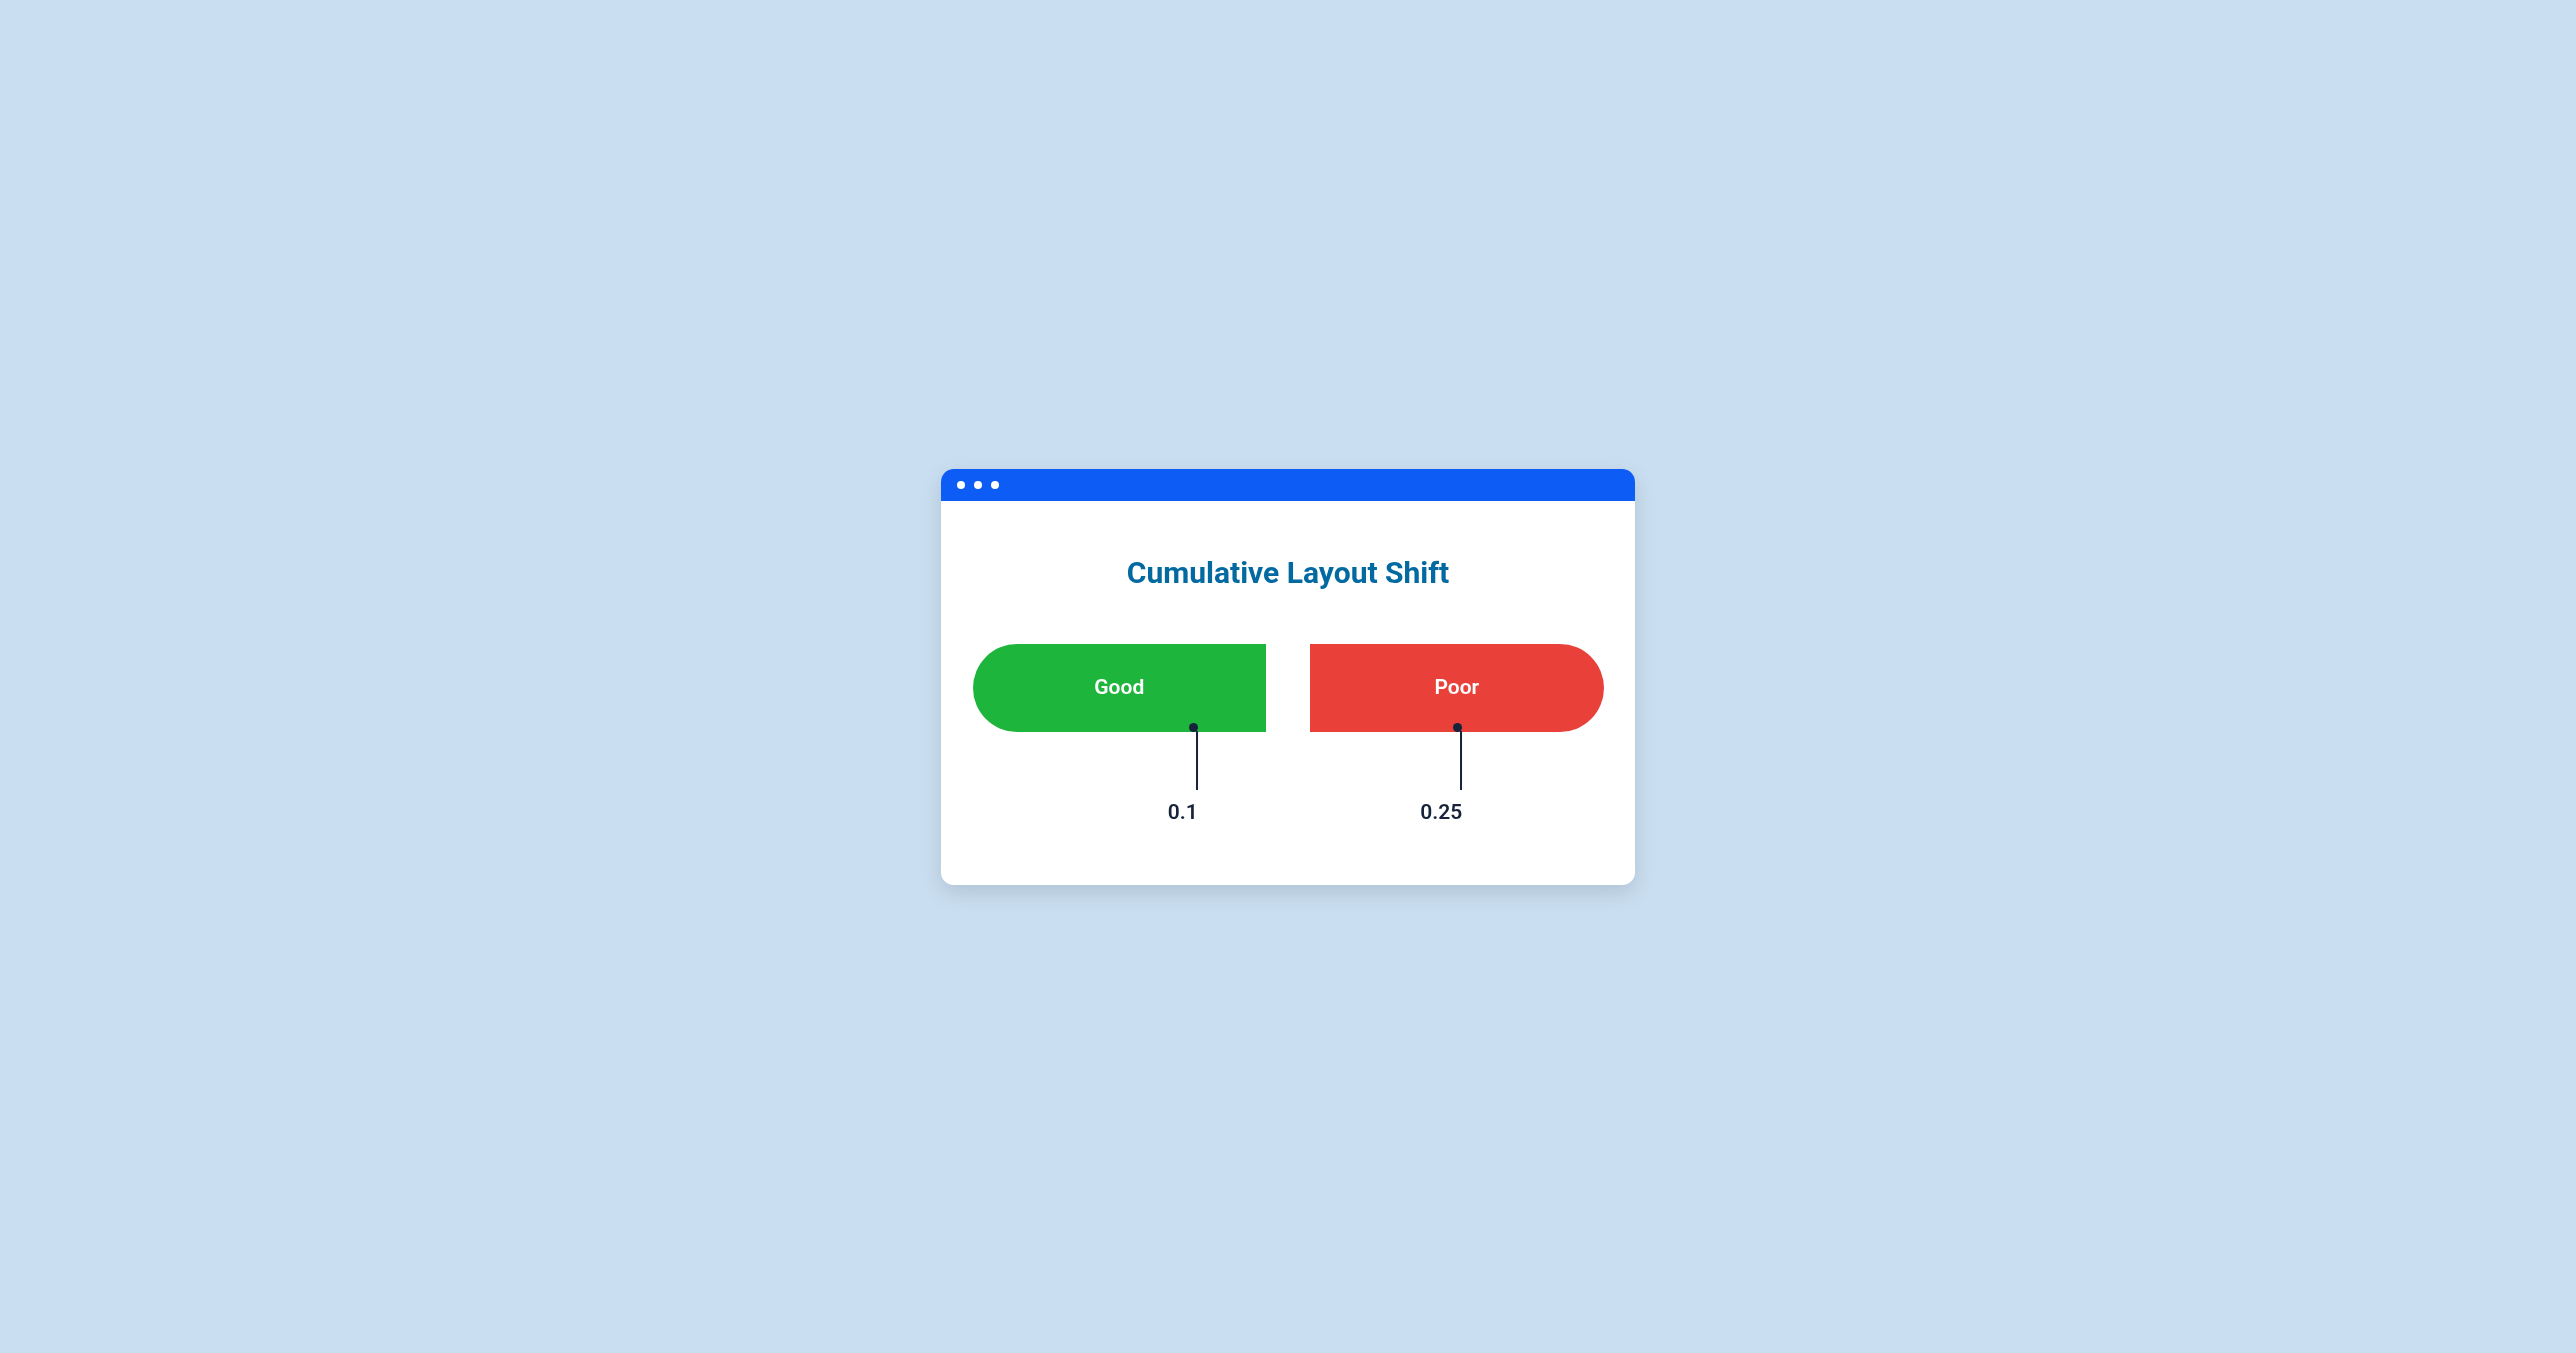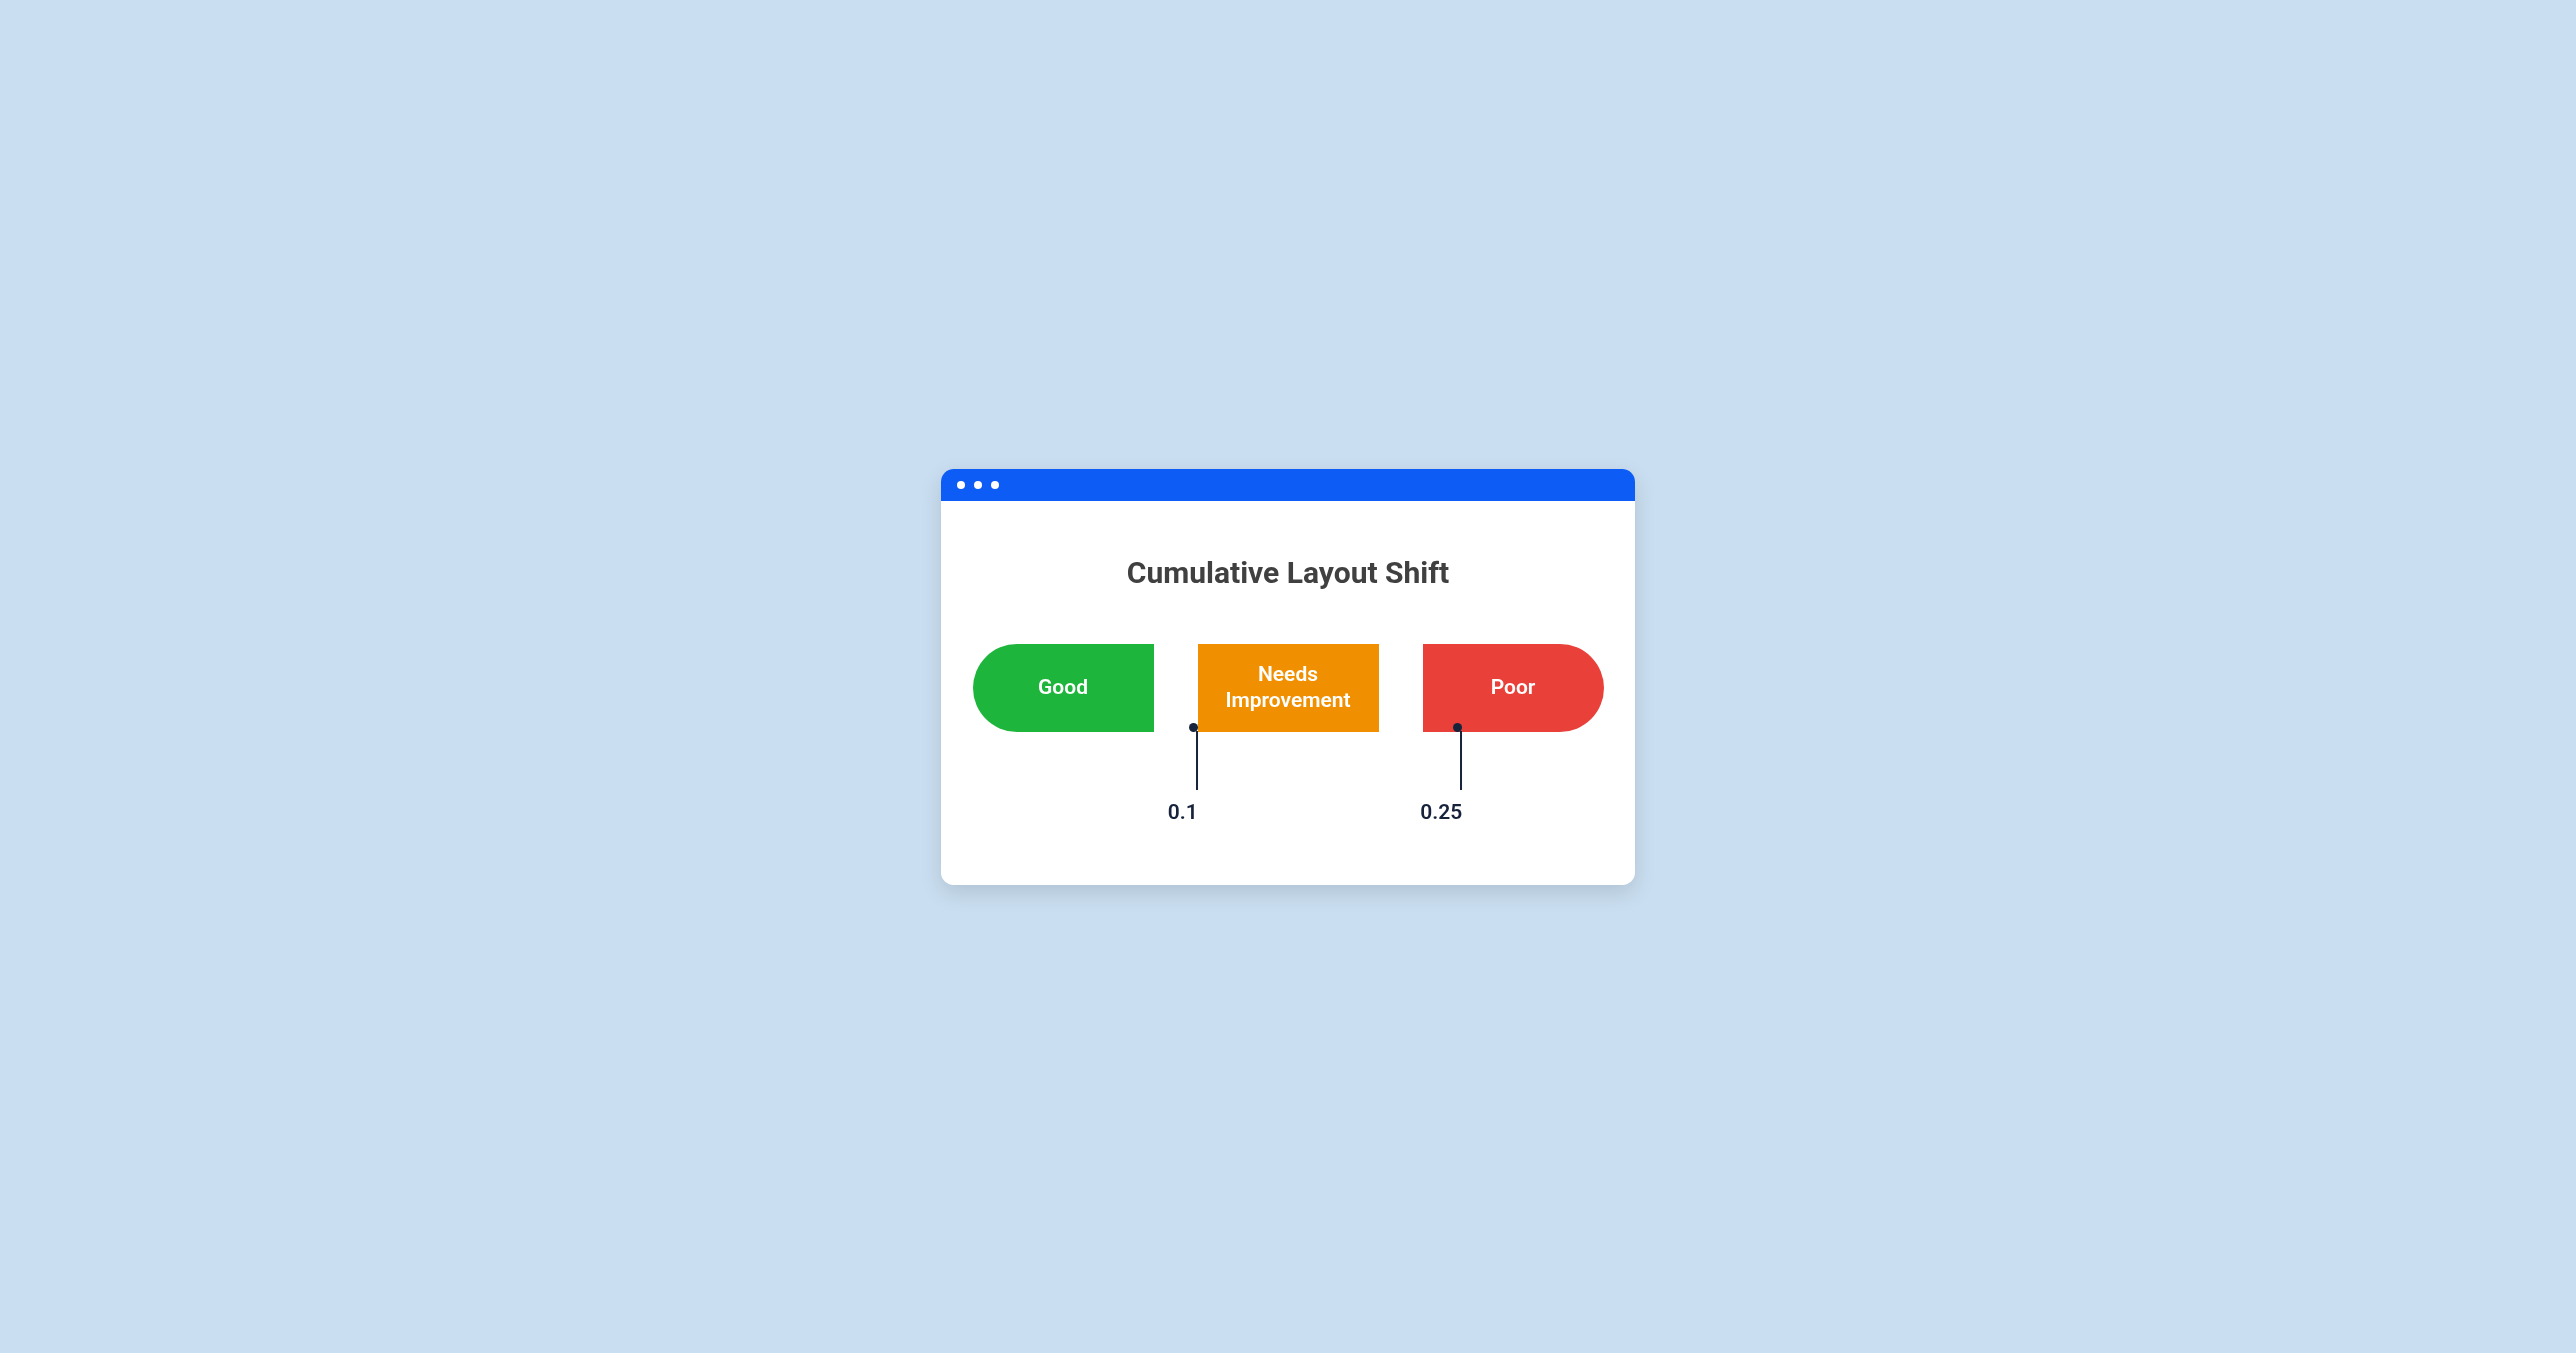--- a/index.html
+++ b/index.html
@@ -37,21 +37,21 @@
       border-radius: 50%;
       background: #ffffff;
     }
     .content {
       padding: 54px 27px 45px 27px;
       text-align: center;
     }
     .title {
       font-size: 30px;
       font-weight: 700;
-      color: #404040;
+      color: #0369a1;
       margin-bottom: 54px;
     }
     .bar-container {
       position: relative;
       width: 631px;
       margin: 0 auto;
     }
     .bar {
       display: flex;
       height: 88px;
@@ -127,24 +127,20 @@
     <div class="dot"></div>
     <div class="dot"></div>
   </div>
   <div class="content">
     <h1 class="title">Cumulative Layout Shift</h1>
     <div class="bar-container">
       <div class="bar">
         <div class="segment good">
           <span>Good</span>
         </div>
-        <div class="segment needs">
-          <span style="white-space: pre-line;">Needs
-Improvement</span>
-        </div>
         <div class="segment poor">
           <span>Poor</span>
         </div>
       </div>
       <div class="marker first">
         <div class="marker-dot"></div>
         <div class="marker-line"></div>
         <div class="marker-label">0.1</div>
       </div>
       <div class="marker second">

